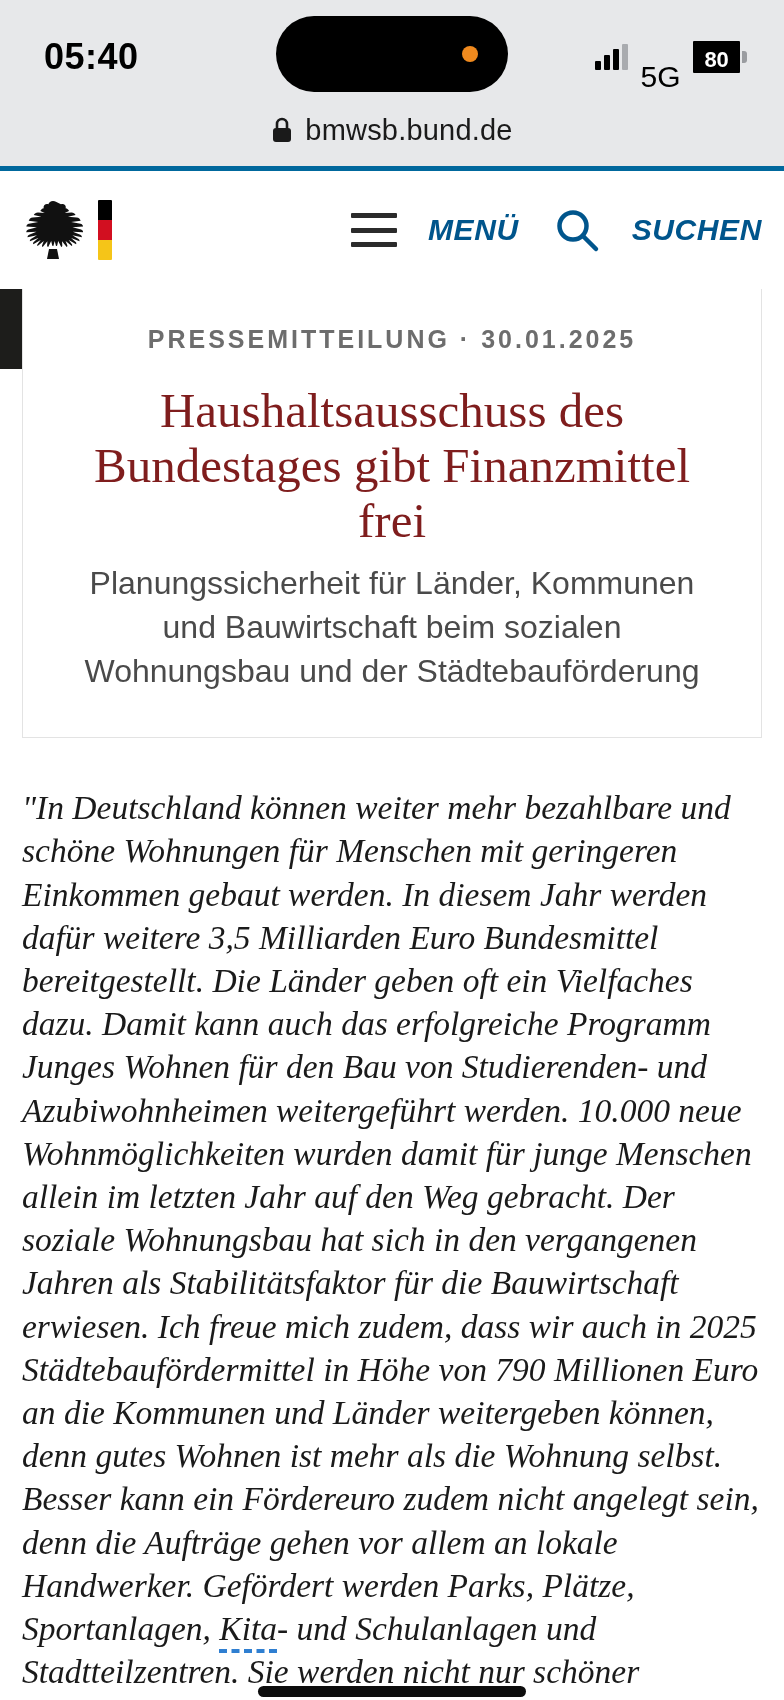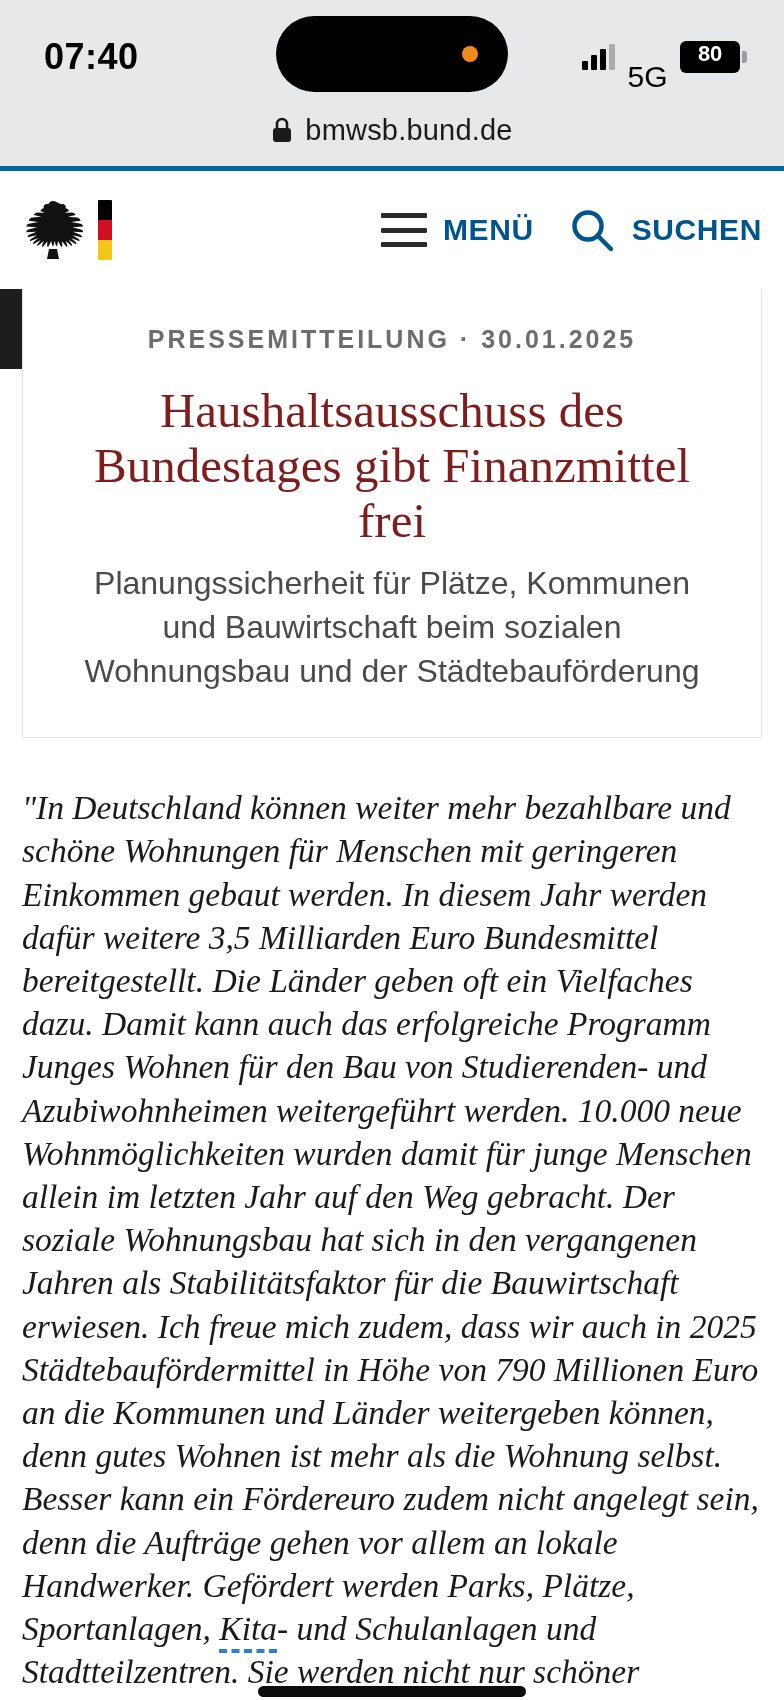--- a/index.html
+++ b/index.html
@@ -72,26 +72,26 @@
   .signal-bars i:nth-child(4) { height: 26px; background: #a9abaf; }
   .net-label {
     font-size: 30px;
     font-weight: 500;
     color: #000;
     letter-spacing: 0.3px;
     margin-top: 40px;
   }
   .battery {
     position: relative;
-    width: 60px;
+    width: 47px;
     height: 32px;
     background: #000;
-    border-radius: 6px;
-    display: flex;
-    align-items: flex-start;
+    border-radius: 1px;
+    display: flex;
+    align-items: flex-end;
     justify-content: center;
   }
   .battery .lvl {
     color: #fff;
     font-size: 22px;
     font-weight: 600;
     letter-spacing: -0.2px;
   }
   .battery::after {
     content: "";
@@ -160,22 +160,23 @@
 
   .header-actions {
     margin-left: auto;
     display: flex;
     align-items: center;
     gap: 34px;
   }
   .hdr-btn {
     display: flex;
     align-items: center;
-    gap: 16px;
+    gap: 31px;
     cursor: pointer;
+    font-style: italic;
   }
   .hdr-label {
     font-size: 30px;
     font-weight: 700;
     color: #00558c;
     letter-spacing: 0.6px;
   }
   .burger {
     width: 46px;
     height: 34px;
@@ -262,21 +263,21 @@
     width: 268px;
     height: 11px;
     background: #0d0d0d;
     border-radius: 8px;
   }
 </style>
 </head>
 <body>
 
 <div class="status-bar">
-  <div class="status-time">07:40</div>
+  <div class="status-time">05:40</div>
 
   <div class="dynamic-island">
     <div class="island-dot"></div>
   </div>
 
   <div class="status-right">
     <div class="signal-bars">
       <i></i>
         <i></i>
         <i></i>
@@ -332,21 +333,21 @@
     </div>
   </div>
 </div>
 
 <div class="page-body">
   <div class="hero-strip"></div>
 
   <div class="card">
     <div class="kicker">PRESSEMITTEILUNG  ·  30.01.2025</div>
     <h1 class="headline">Haushaltsausschuss des Bundestages gibt Finanzmittel frei</h1>
-    <p class="subhead">Planungssicherheit für Plätze, Kommunen und Bauwirtschaft beim sozialen Wohnungsbau und der Städtebauförderung</p>
+    <p class="subhead">Planungssicherheit für Länder, Kommunen und Bauwirtschaft beim sozialen Wohnungsbau und der Städtebauförderung</p>
   </div>
 
   <div class="article">
     <span>"In Deutschland können weiter mehr bezahlbare und schöne Wohnungen für Menschen mit geringeren Einkommen gebaut werden. In diesem Jahr werden dafür weitere 3,5 Milliarden Euro Bundesmittel bereitgestellt. Die Länder geben oft ein Vielfaches dazu. Damit kann auch das erfolgreiche Programm Junges Wohnen für den Bau von Studierenden- und Azubiwohnheimen weitergeführt werden. 10.000 neue Wohnmöglichkeiten wurden damit für junge Menschen allein im letzten Jahr auf den Weg gebracht. Der soziale Wohnungsbau hat sich in den vergangenen Jahren als Stabilitätsfaktor für die Bauwirtschaft erwiesen. Ich freue mich zudem, dass wir auch in 2025 Städtebaufördermittel in Höhe von 790 Millionen Euro an die Kommunen und Länder weitergeben können, denn gutes Wohnen ist mehr als die Wohnung selbst. Besser kann ein Fördereuro zudem nicht angelegt sein, denn die Aufträge gehen vor allem an lokale Handwerker. Gefördert werden Parks, Plätze, Sportanlagen, </span><span class="spell-underline">Kita</span><span>- und Schulanlagen und Stadtteilzentren. Sie werden nicht nur schöner gemacht, sondern auch zugänglicher zum Beispiel für ältere</span>
   </div>
 
   <div class="home-indicator"></div>
 </div>
 
 </body></html>

